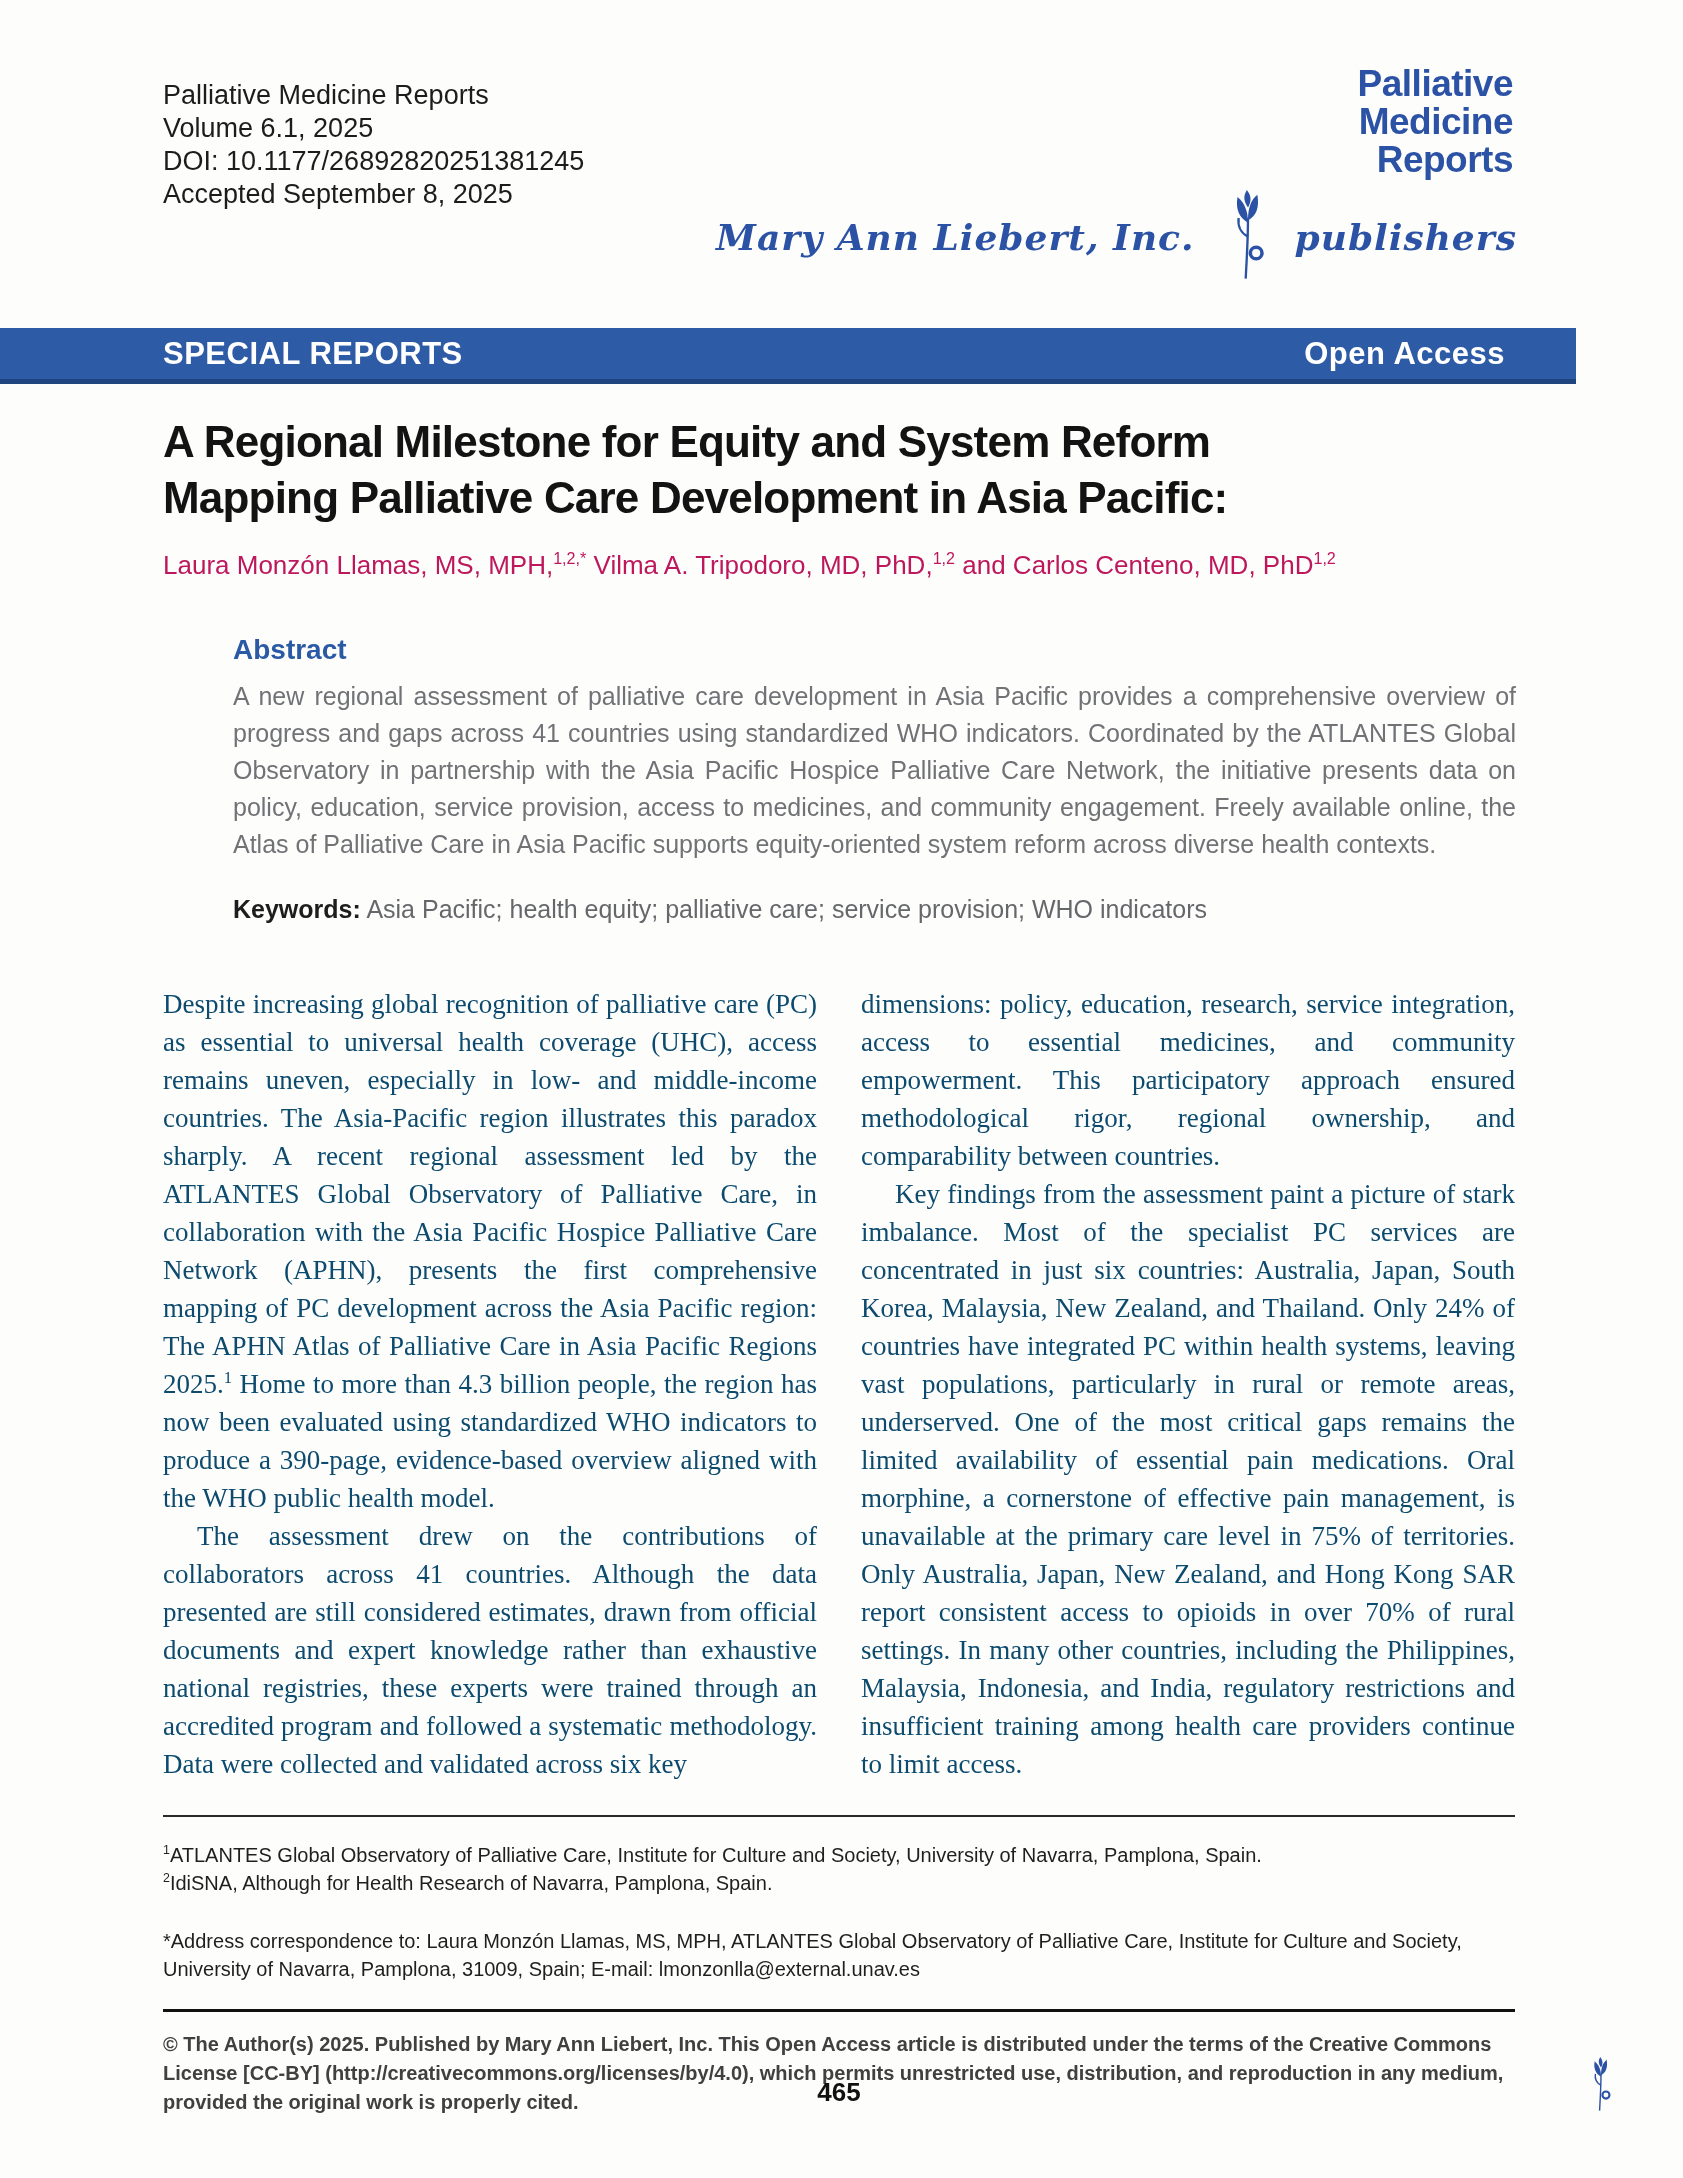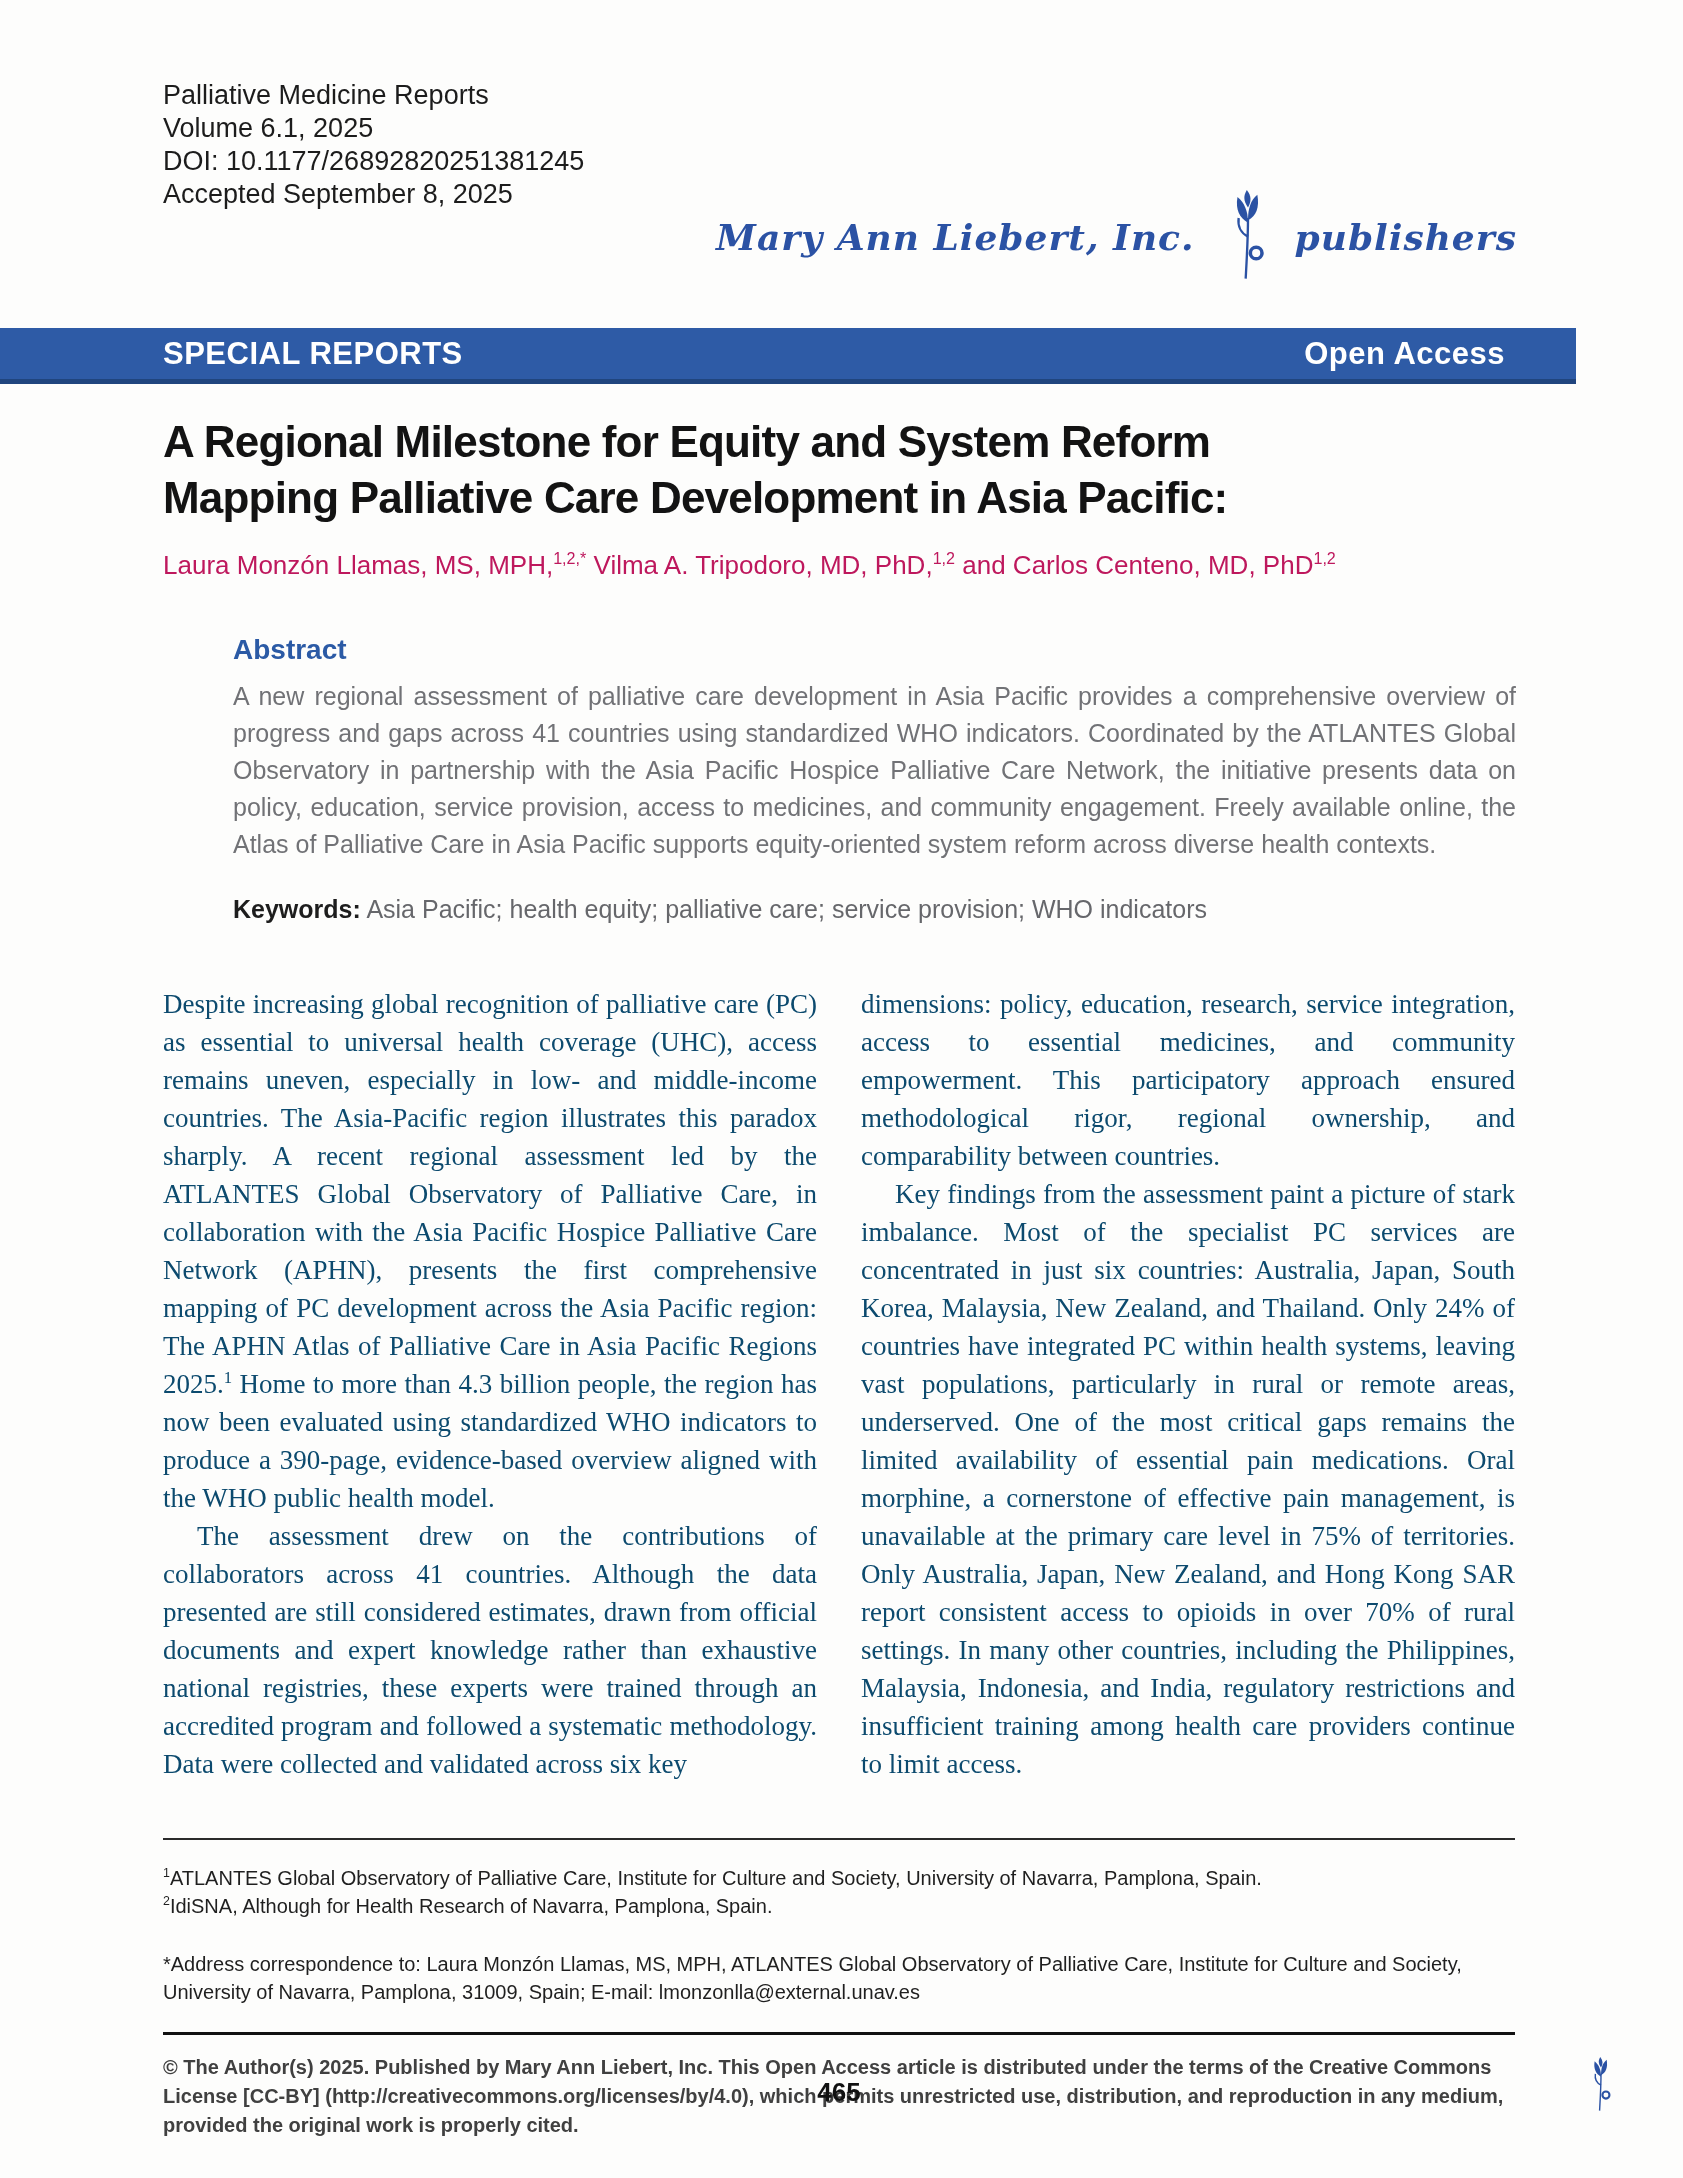--- a/index.html
+++ b/index.html
@@ -74,21 +74,21 @@
     line-height:38px; color:#0c4a6e; text-align:justify;
   }
   .col { width:654px; }
   .col p { margin:0; }
   .indent { text-indent:34px; }
 
   
   .footer {
     position:absolute; top:1815px; left:163px; width:1352px;
     border-top:2px solid #2a2a2a; padding-top:24px;
-    font-size:20px; line-height:28px; color:#1f1f1f;margin-top:23px;
+    font-size:20px; line-height:28px; color:#1f1f1f;
   }
   .fn { margin:0; }
   .correspondence { margin:30px 0 0 0; }
   .rule-thick { border-top:3px solid #111; margin-top:26px; }
   .license {
     font-weight:bold; margin:18px 0 0 0;
     font-size:20px; line-height:29px; color:#404040;
   }
 
   .pageno {
@@ -102,20 +102,25 @@
 
 <div class="page">
 
   <div class="meta">
     <div>Palliative Medicine Reports</div>
     <div>Volume 6.1, 2025</div>
     <div>DOI: 10.1177/26892820251381245</div>
     <div>Accepted September 8, 2025</div>
   </div>
 
+  <div class="logo">
+    <div>Palliative</div>
+    <div>Medicine</div>
+    <div>Reports</div>
+  </div>
 
   <div class="publisher">
     <span class="script-text">Mary Ann Liebert, Inc.</span>
     <span class="logo-leaf">
       <svg width="42" height="91" viewBox="0 0 36 78">
         <g fill="#2b52a4" stroke="#2b52a4">
           <path d="M16 76 C17 58 18 42 18 24" fill="none" stroke-width="2"></path>
           <path d="M18 28 C11 24 7 17 9 6 C15 11 18 18 18 28 Z" stroke="none"></path>
           <path d="M18 26 C25 22 28 15 26 4 C20 9 18 16 18 26 Z" stroke="none"></path>
           <path d="M18 15 C14 9 14 5 17 0 C21 5 21 10 18 15 Z" stroke="none"></path>

